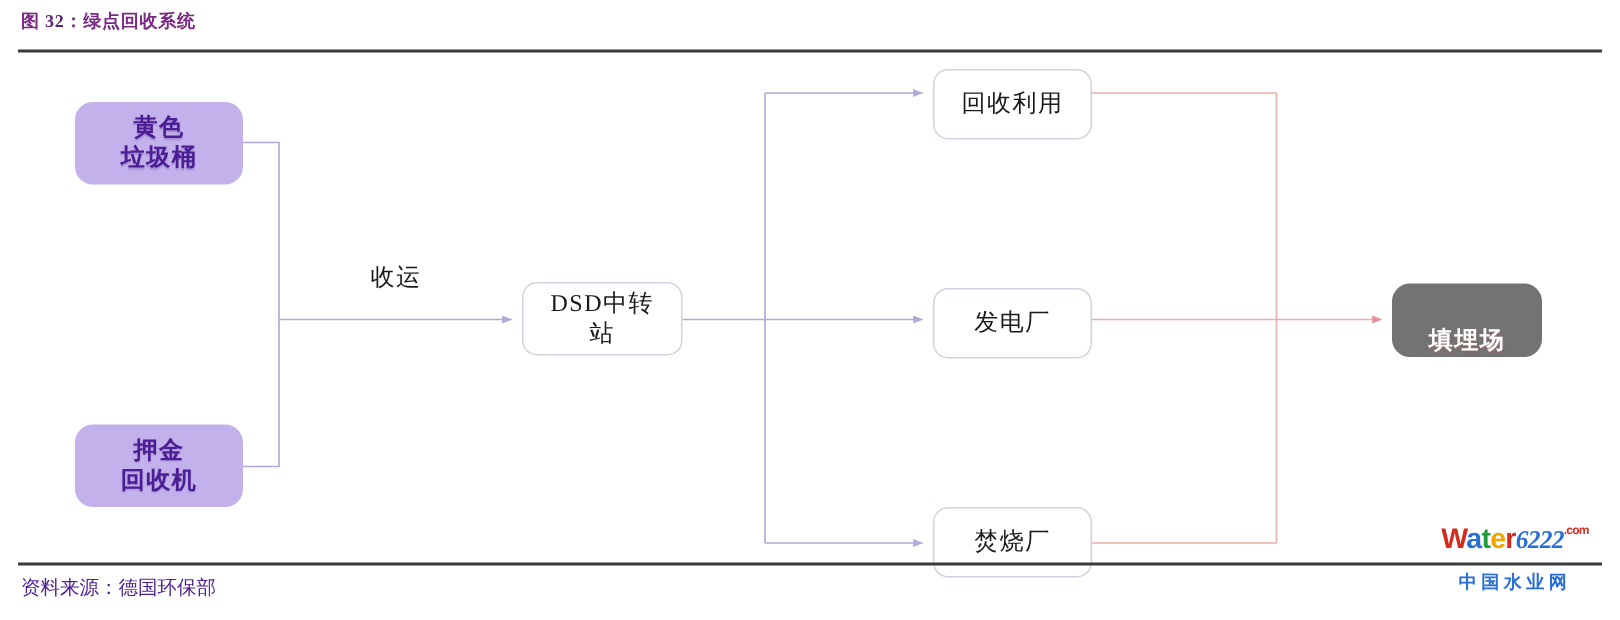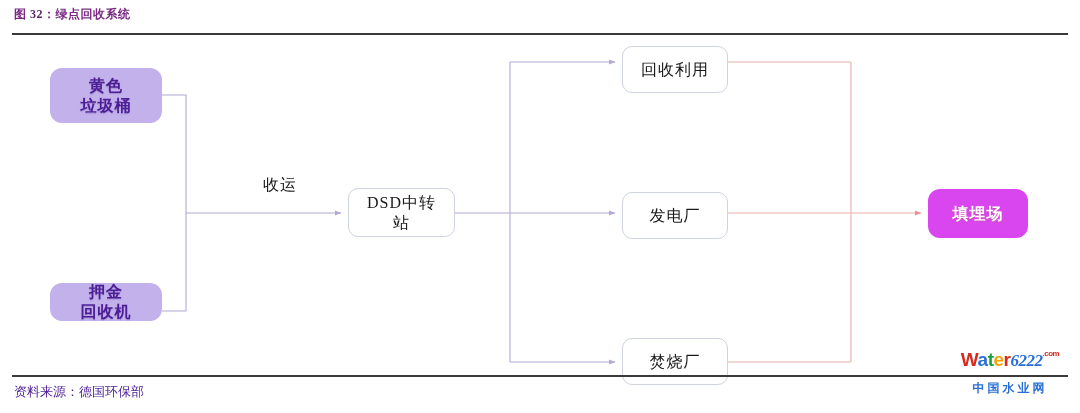--- a/index.html
+++ b/index.html
@@ -124,41 +124,42 @@
   }
   .node-white {
     background: #ffffff;
     border: 1px solid #cfd3e0;
     border-radius: 10px;
     color: #1a1a1a;
     font-size: 16px;
     letter-spacing: 1px;
   }
   .node-pink {
-    background: #d946ef;
+    background: #737373;
     border-radius: 12px;
     color: #ffffff;
     font-size: 16px;
     font-weight: bold;
     letter-spacing: 1px;
     text-shadow: 0 1px 1px rgba(180,90,90,0.45);
+    align-items: flex-end;
   }
 
   #node-yellow-bin  { left: 50px;  top: 68px;  width: 112px; height: 55px; }
-  #node-deposit-rvm { left: 50px;  top: 283px; width: 112px; height: 38px; }
+  #node-deposit-rvm { left: 50px;  top: 283px; width: 112px; height: 55px; }
   #node-dsd         { left: 348px; top: 188px; width: 107px; height: 49px; }
   #node-recycle     { left: 622px; top: 46px;  width: 106px; height: 47px; }
   #node-power       { left: 622px; top: 192px; width: 106px; height: 47px; }
   #node-incinerate  { left: 622px; top: 338px; width: 106px; height: 47px; }
   #node-landfill    { left: 928px; top: 189px; width: 100px; height: 49px; }
 
   
   #edge-label-collect {
     position: absolute;
-    left: 263px;
+    left: 247px;
     top: 175px;
     font-size: 16px;
     color: #1a1a1a;
     letter-spacing: 1px;
     white-space: nowrap;
   }
 
   
   #edges {
     position: absolute;

